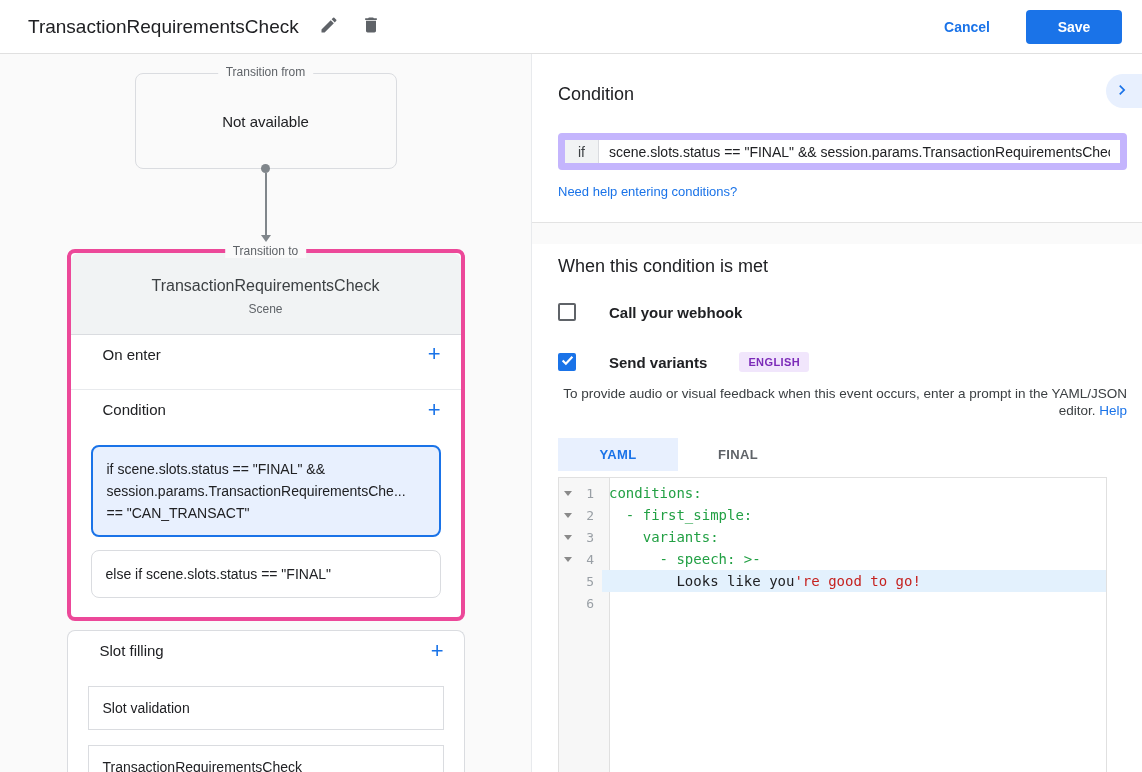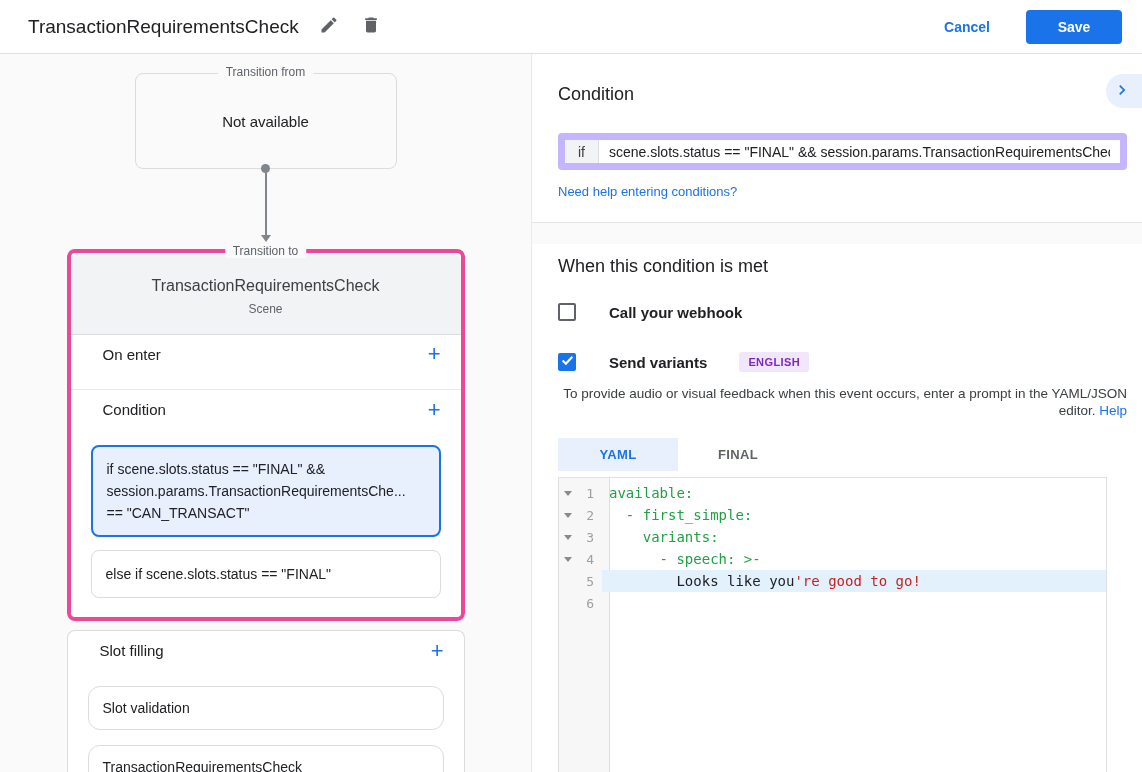--- a/index.html
+++ b/index.html
@@ -71,21 +71,21 @@
   .cond-card.selected { border: 2px solid #1a73e8; background: #e8f0fe; }
   .cond-card.plain { border: 1px solid #dadce0; background: #fff; padding: 12px 14px; }
   .card-pad-bottom { padding-bottom: 6px; }
 
   .slot-card {
     width: 398px; margin: 9px auto 0; background: #fff;
     border: 1px solid #dadce0; border-bottom: none; border-radius: 8px 8px 0 0;
     padding-bottom: 10px;
   }
   .slot-item {
-    margin: 0 20px 15px; border: 1px solid #dadce0; border-radius: 12px; background: #fff;
+    margin: 0 20px 15px; border: 1px solid #dadce0; border-radius: 0; background: #fff;
     font-size: 14px; color: #202124; padding: 13px 14px; cursor: pointer;
   }
 
   
   .right-panel { flex: 1; background: #fff; position: relative; overflow: hidden; }
 
   .cond-sec { padding: 30px 15px 22px 26px; position: relative; }
   .panel-h2 { font-size: 18px; font-weight: 400; color: #202124; }
   .panel-chevron {
     position: absolute; top: 20px; right: 0; width: 36px; height: 34px;
@@ -281,21 +281,21 @@
         <div class="tab">FINAL</div>
       </div>
 
       <div class="editor">
         <div class="cm-scroll">
           <div class="cm-row">
             <span class="cm-fold">
                 <span class="tri"></span>
               </span>
             <span class="cm-lnum">1</span>
-            <span class="cm-code"><span class="tok-key">available:</span></span>
+            <span class="cm-code"><span class="tok-key">conditions:</span></span>
           </div>
           <div class="cm-row">
             <span class="cm-fold">
                 <span class="tri"></span>
               </span>
             <span class="cm-lnum">2</span>
             <span class="cm-code"><span class="tok-key">  - first_simple:</span></span>
           </div>
           <div class="cm-row">
             <span class="cm-fold">

